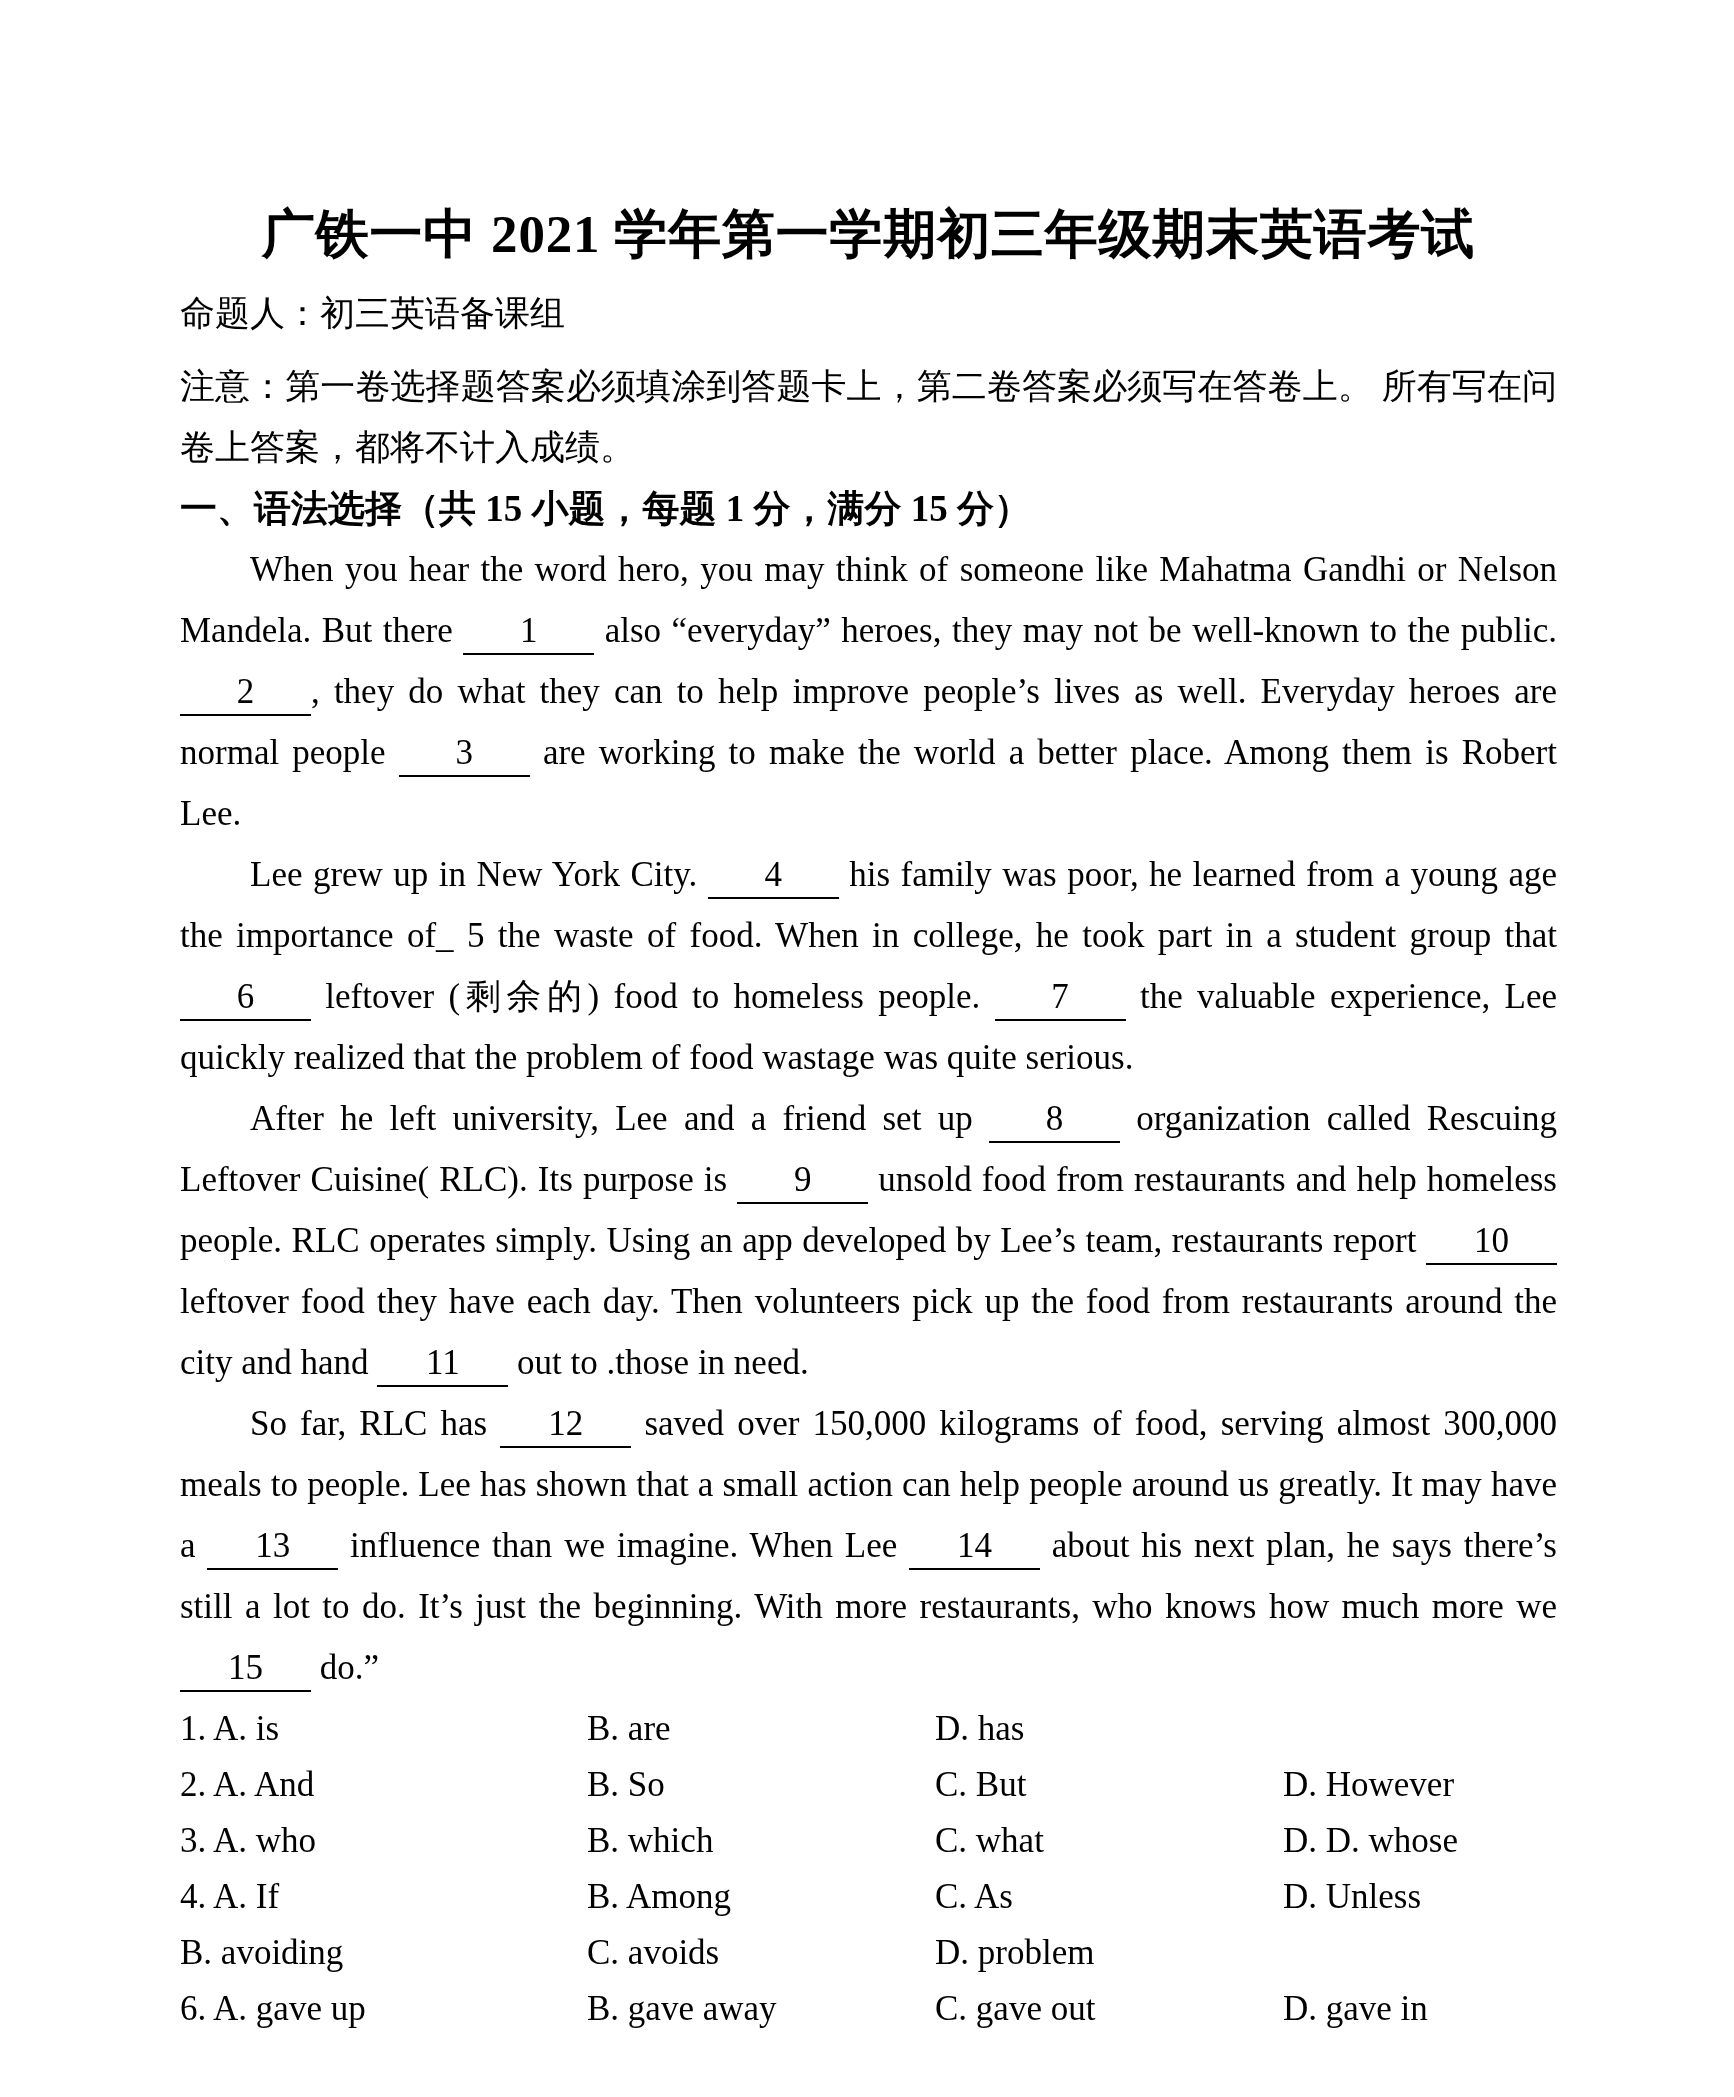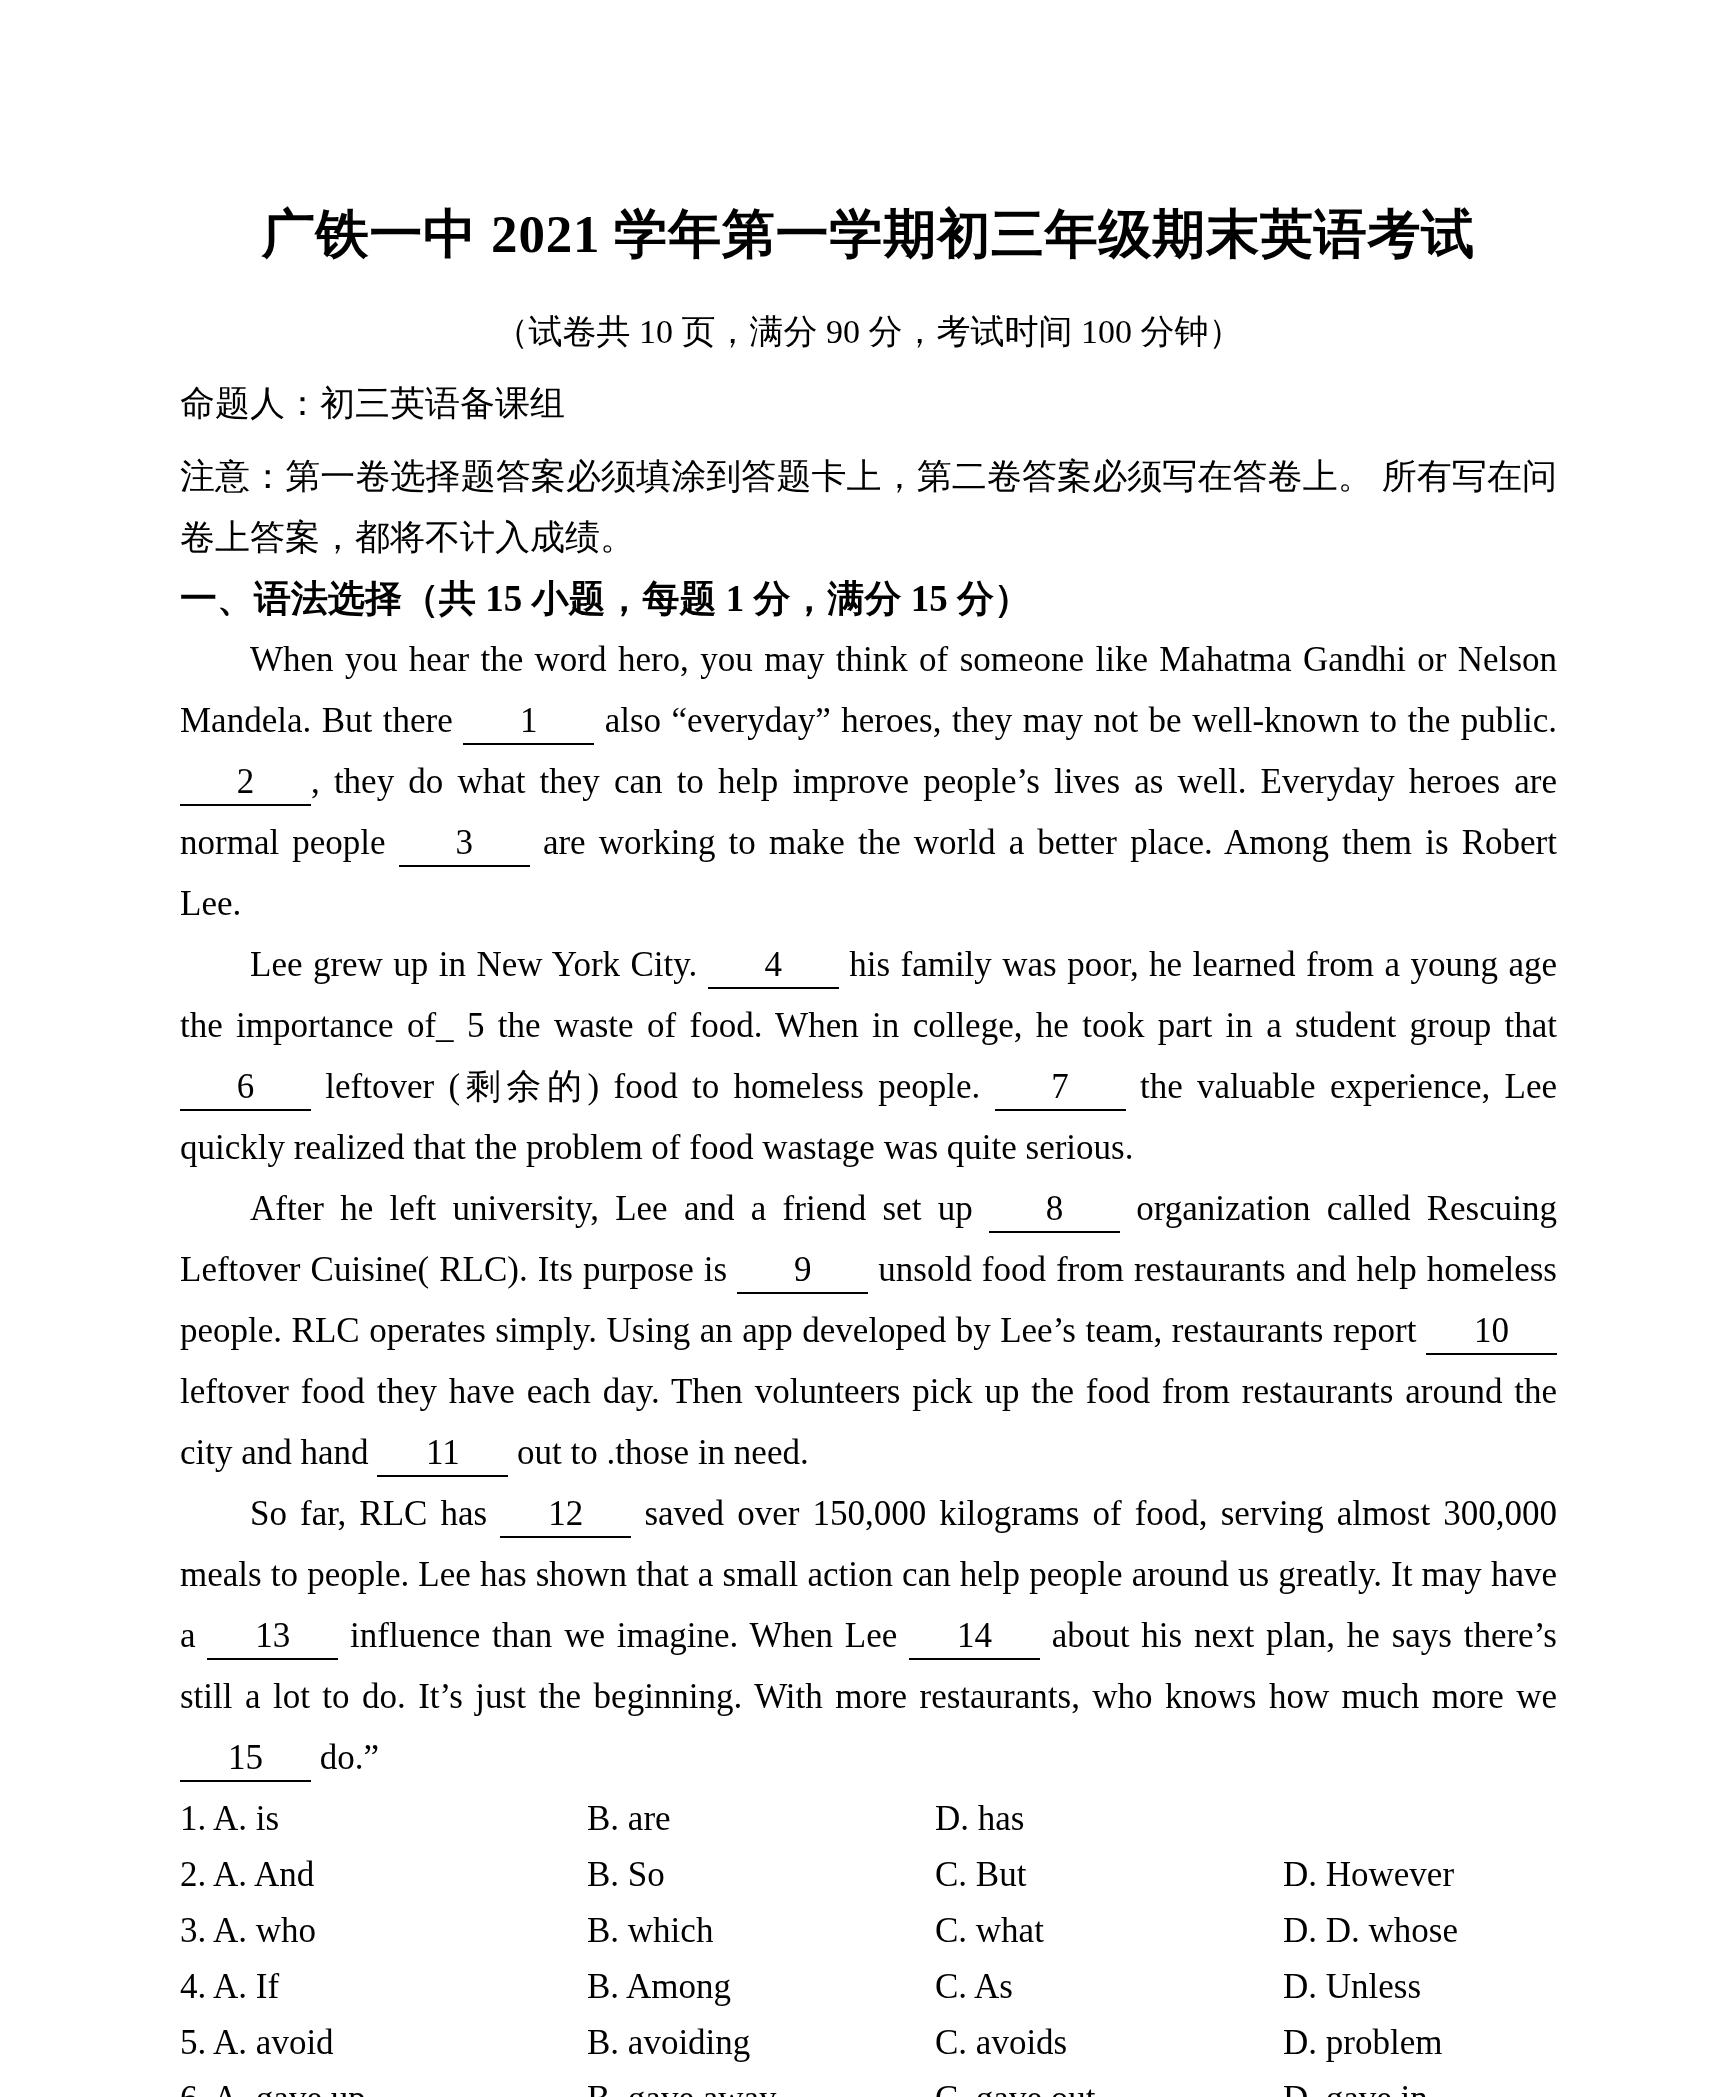--- a/index.html
+++ b/index.html
@@ -81,21 +81,20 @@
   }
 </style>
 </head>
 <body>
 
 <div class="page">
   <div class="content">
 
     <div class="title">广铁一中 2021 学年第一学期初三年级期末英语考试</div>
 
-    <div class="subtitle">（试卷共 10 页，满分 90 分，考试时间 100 分钟）</div>
 
     <div class="author-line">命题人：初三英语备课组</div>
 
     <div class="notice">注意：第一卷选择题答案必须填涂到答题卡上，第二卷答案必须写在答卷上。 所有写在问卷上答案，都将不计入成绩。</div>
 
     <div class="section-heading">一、语法选择（共 15 小题，每题 1 分，满分 15 分）</div>
 
     <p class="para">When you hear the word hero, you may think of someone like Mahatma Gandhi or Nelson Mandela. But there <span class="blank">1</span> also “everyday” heroes, they may not be well-known to the public. <span class="blank">2</span>, they do what they can to help improve people’s lives as well. Everyday heroes are normal people <span class="blank">3</span> are working to make the world a better place. Among them is Robert Lee.</p>
 
     <p class="para">Lee grew up in New York City. <span class="blank">4</span> his family was poor, he learned from a young age the importance of_ 5 the waste of food. When in college, he took part in a student group that <span class="blank">6</span> leftover (剩余的) food to homeless people. <span class="blank">7</span> the valuable experience, Lee quickly realized that the problem of food wastage was quite serious.</p>
@@ -122,21 +121,20 @@
           <div class="option-cell">C. what</div>
           <div class="option-cell">D. D. whose</div>
         </div>
         <div class="option-row">
           <div class="option-cell">4. A. If</div>
           <div class="option-cell">B. Among</div>
           <div class="option-cell">C. As</div>
           <div class="option-cell">D. Unless</div>
         </div>
         <div class="option-row">
-          <div class="option-cell">5. A. avoid</div>
           <div class="option-cell">B. avoiding</div>
           <div class="option-cell">C. avoids</div>
           <div class="option-cell">D. problem</div>
         </div>
         <div class="option-row">
           <div class="option-cell">6. A. gave up</div>
           <div class="option-cell">B. gave away</div>
           <div class="option-cell">C. gave out</div>
           <div class="option-cell">D. gave in</div>
         </div>

